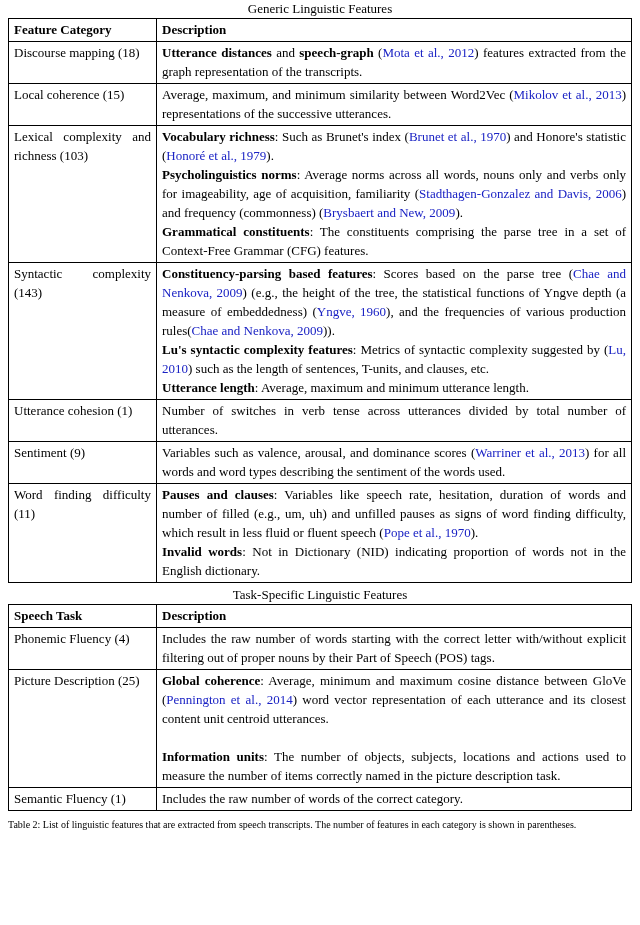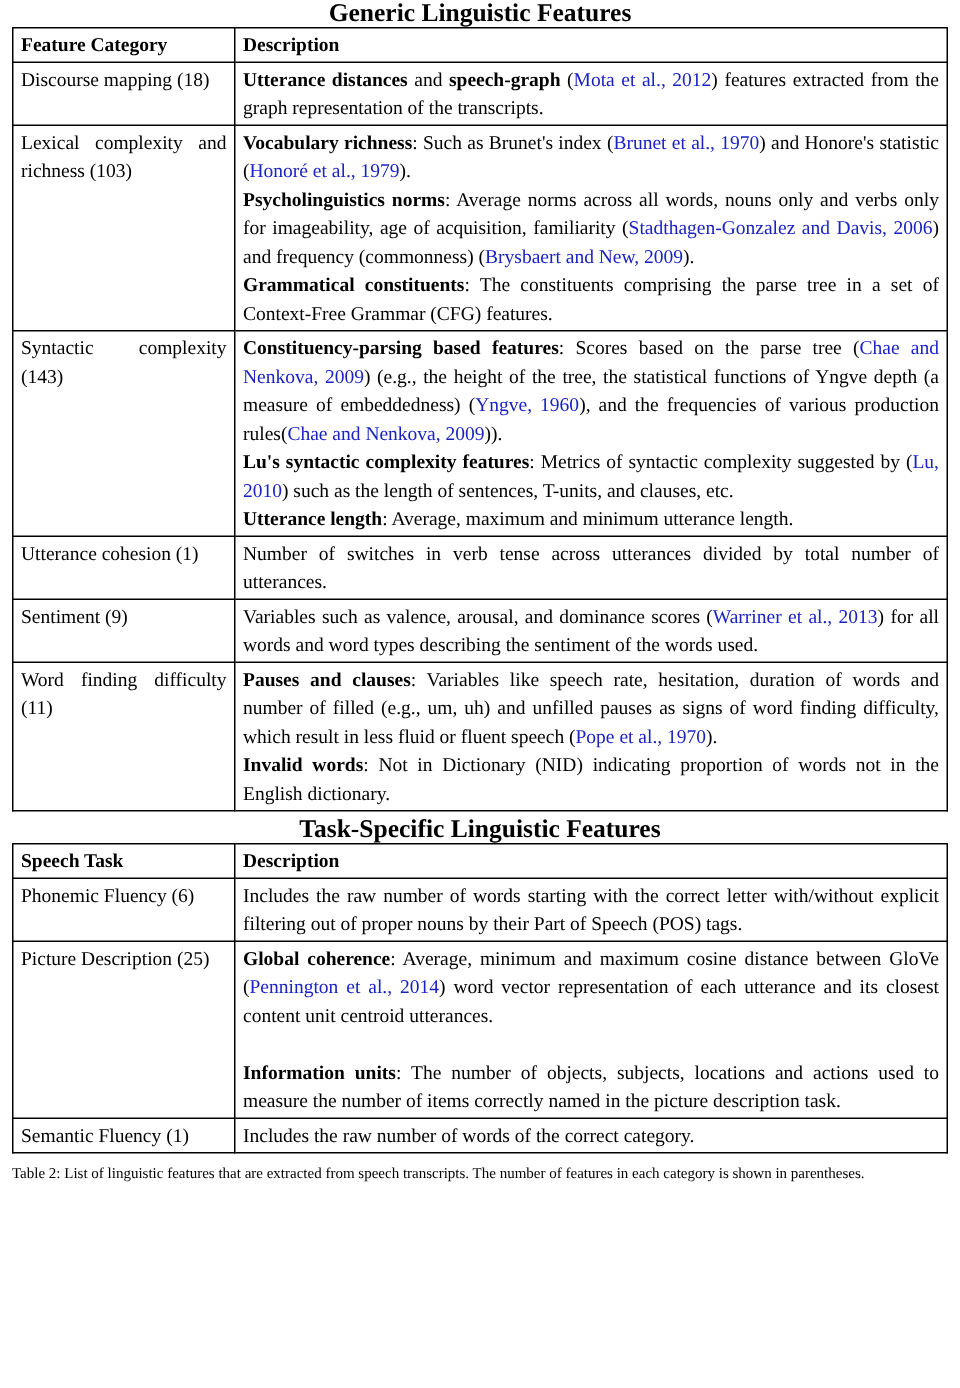--- a/index.html
+++ b/index.html
@@ -5,21 +5,21 @@
   * { margin:0; padding:0; box-sizing:border-box; }
   html,body { background:#ffffff; }
   body {
     width:640px; height:925px; overflow:hidden;
     color:#000;
     font-family:"Liberation Serif","DejaVu Serif",serif;
     font-size:13px;
   }
   .page { width:640px; height:925px; padding:1px 8px 0 8px; overflow:hidden; }
   .tbl-title {
-    text-align:center; font-weight:bold; font-size:17px;
+    text-align:center; font-weight:normal; font-size:13px;
     line-height:15px; padding-bottom:2px;
   }
   .tbl-block + .tbl-block .tbl-title { margin-top:4px;text-align:center; }
   table.feat-table { width:100%; border-collapse:collapse; table-layout:fixed; }
   th, td {
     border:1px solid #000;
     vertical-align:top;
     padding:1px 5px 2px 5px;
     line-height:19px;
   }
@@ -44,20 +44,26 @@
         <tr>
           <th class="cat">Feature Category</th>
           <th>Description</th>
         </tr>
       </thead>
       <tbody>
           <tr>
             <td class="cat">Discourse mapping (18)</td>
             <td class="desc">
               <div class="para"><span class="bold">Utterance distances</span><span> and </span><span class="bold">speech-graph</span><span> (</span><span class="cite">Mota et al., 2012</span><span>) features extracted from the graph representation of the transcripts.</span></div>
+            </td>
+          </tr>
+          <tr>
+            <td class="cat">Local coherence (15)</td>
+            <td class="desc">
+              <div class="para"><span>Average, maximum, and minimum similarity between Word2Vec (</span><span class="cite">Mikolov et al., 2013</span><span>) representations of the successive utterances.</span></div>
             </td>
           </tr>
           <tr>
             <td class="cat">Lexical complexity and richness (103)</td>
             <td class="desc">
               <div class="para"><span class="bold">Vocabulary richness</span><span>: Such as Brunet's index (</span><span class="cite">Brunet et al., 1970</span><span>) and Honore's statistic (</span><span class="cite">Honoré et al., 1979</span><span>).</span></div>
               <div class="para"><span class="bold">Psycholinguistics norms</span><span>: Average norms across all words, nouns only and verbs only for imageability, age of acquisition, familiarity (</span><span class="cite">Stadthagen-Gonzalez and Davis, 2006</span><span>) and frequency (commonness) (</span><span class="cite">Brysbaert and New, 2009</span><span>).</span></div>
               <div class="para"><span class="bold">Grammatical constituents</span><span>: The constituents comprising the parse tree in a set of Context-Free Grammar (CFG) features.</span></div>
             </td>
           </tr>
@@ -96,21 +102,21 @@
     <div class="tbl-title">Task-Specific Linguistic Features</div>
     <table class="feat-table">
       <thead>
         <tr>
           <th class="cat">Speech Task</th>
           <th>Description</th>
         </tr>
       </thead>
       <tbody>
           <tr>
-            <td class="cat">Phonemic Fluency (6)</td>
+            <td class="cat">Phonemic Fluency (4)</td>
             <td class="desc">
               <div class="para"><span>Includes the raw number of words starting with the correct letter with/without explicit filtering out of proper nouns by their Part of Speech (POS) tags.</span></div>
             </td>
           </tr>
           <tr>
             <td class="cat">Picture Description (25)</td>
             <td class="desc">
               <div class="para"><span class="bold">Global coherence</span><span>: Average, minimum and maximum cosine distance between GloVe (</span><span class="cite">Pennington et al., 2014</span><span>) word vector representation of each utterance and its closest content unit centroid utterances.</span></div>
               <div class="para">&nbsp;</div>
               <div class="para"><span class="bold">Information units</span><span>: The number of objects, subjects, locations and actions used to measure the number of items correctly named in the picture description task.</span></div>

